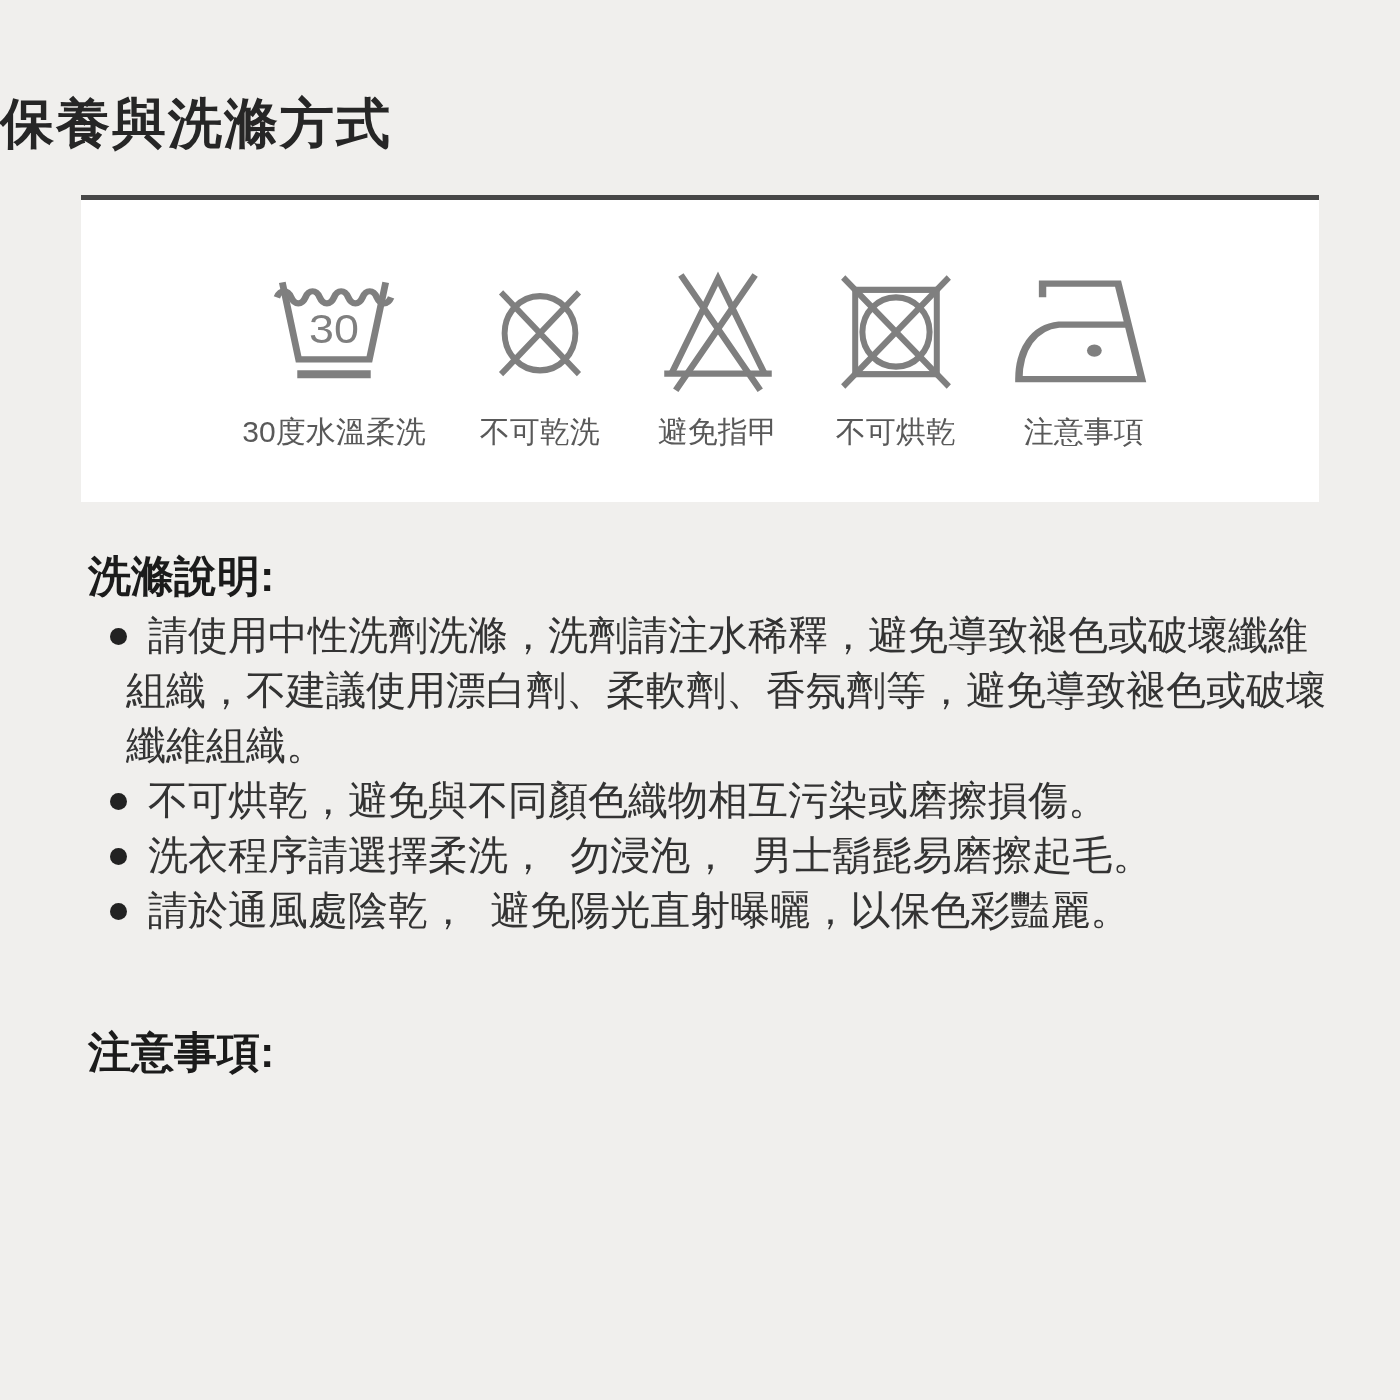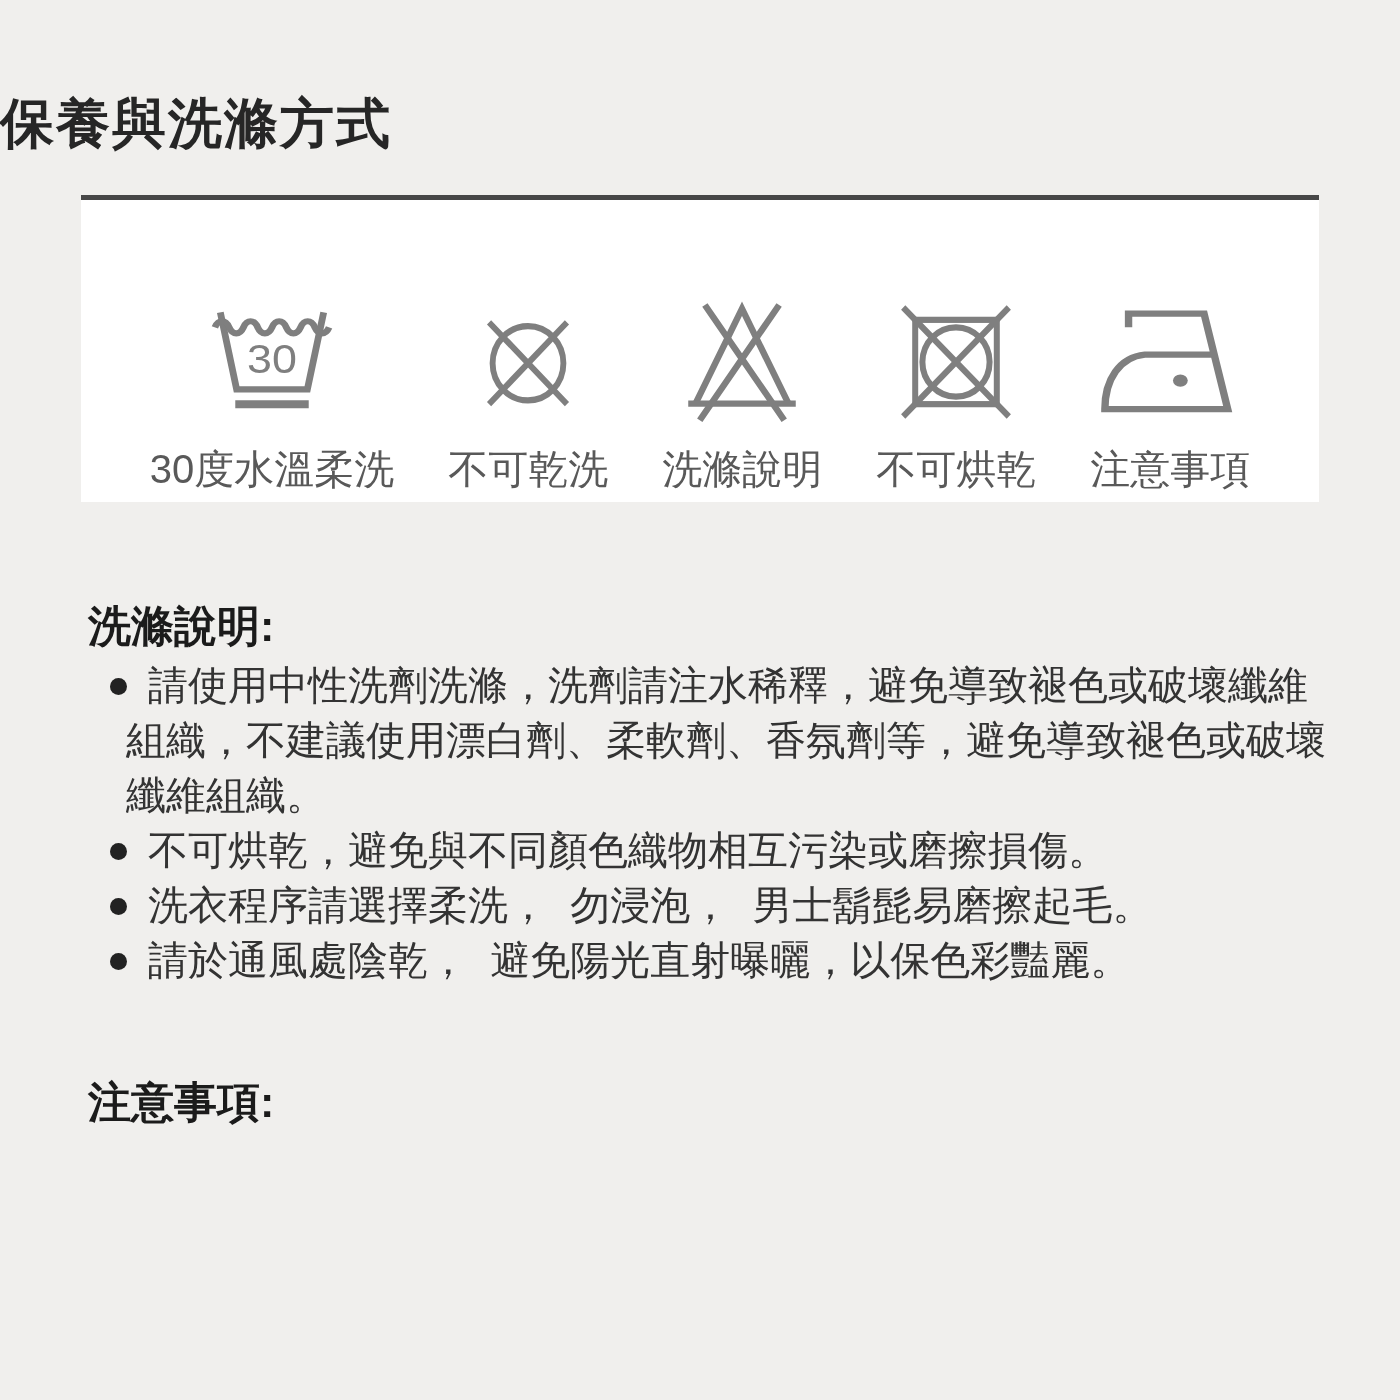--- a/index.html
+++ b/index.html
@@ -24,21 +24,21 @@
     border:none; height:5px;
     background:#474747;
     margin:34px 81px 0 81px;
   }
 
   .icons-box {
     background:#ffffff;
     margin:0 81px;
     height:302px;
     box-sizing:border-box;
-    padding-top:100px;
+    padding-top:70px;
     display:flex;
     justify-content:center;
     align-items:flex-start;
     gap:54px;
   }
   .symbol-cell { display:flex; flex-direction:column; align-items:center; }
   .symbol-cell svg { height:124px; display:block; }
   .svg-wash   { width:136px; }
   .svg-circle { width:118px; }
   .svg-tri    { width:128px; }
@@ -47,27 +47,27 @@
   .symbol-stroke { fill:none; stroke:#7f7f7f; stroke-width:5; }
   .symbol-stroke-thick { fill:none; stroke:#7f7f7f; stroke-width:6.5; }
   .symbol-fill { fill:#7f7f7f; stroke:none; }
   .symbol-temp-text {
     fill:#7f7f7f;
     font-size:33px;
     font-family:"Liberation Sans","DejaVu Sans",sans-serif;
   }
   .symbol-label {
     margin-top:18px;
-    font-size:40px;
+    font-size:30px;
     color:#595959;
     white-space:nowrap;
   }
 
   .section { margin:0 70px 0 88px; }
-  .section-washing { margin-top:98px; }
+  .section-washing { margin-top:48px; }
   .section-notes   { margin-top:88px; }
   .section-heading {
     margin:0;
     font-size:43px; line-height:52px;
     font-weight:bold;
     color:#1b1b1b;
   }
   .bullet-list {
     list-style:none;
     margin:6px 0 0 0;
@@ -118,21 +118,21 @@
       </svg>
       <div class="symbol-label">不可乾洗</div>
     </div>
 
     <div class="symbol-cell">
       <svg class="svg-tri" viewBox="0 0 100 100" preserveAspectRatio="none">
         <path class="symbol-stroke" d="M13.5,84 L50,7 L86.5,84"></path>
         <path class="symbol-stroke" d="M8,83.5 L92,83.5"></path>
         <path class="symbol-stroke" d="M21,4 L83,97 M79,4 L17,97"></path>
       </svg>
-      <div class="symbol-label">洗滌說明</div>
+      <div class="symbol-label">避免指甲</div>
     </div>
 
     <div class="symbol-cell">
       <svg class="svg-square" viewBox="0 0 100 100" preserveAspectRatio="none">
         <rect class="symbol-stroke" x="16" y="16" width="68" height="68"></rect>
         <circle class="symbol-stroke" cx="50" cy="50" r="28"></circle>
         <path class="symbol-stroke" d="M6,6 L94,94 M94,6 L6,94"></path>
       </svg>
       <div class="symbol-label">不可烘乾</div>
     </div>

